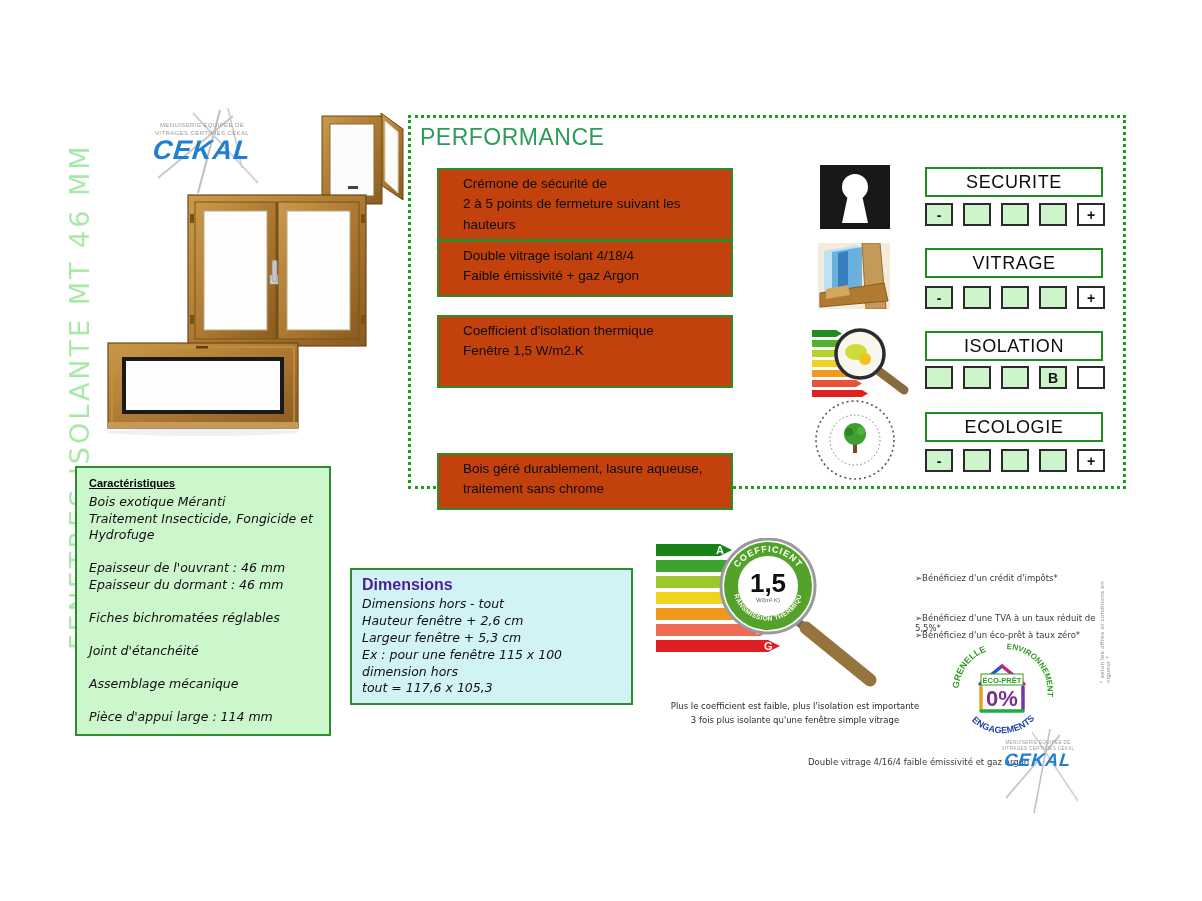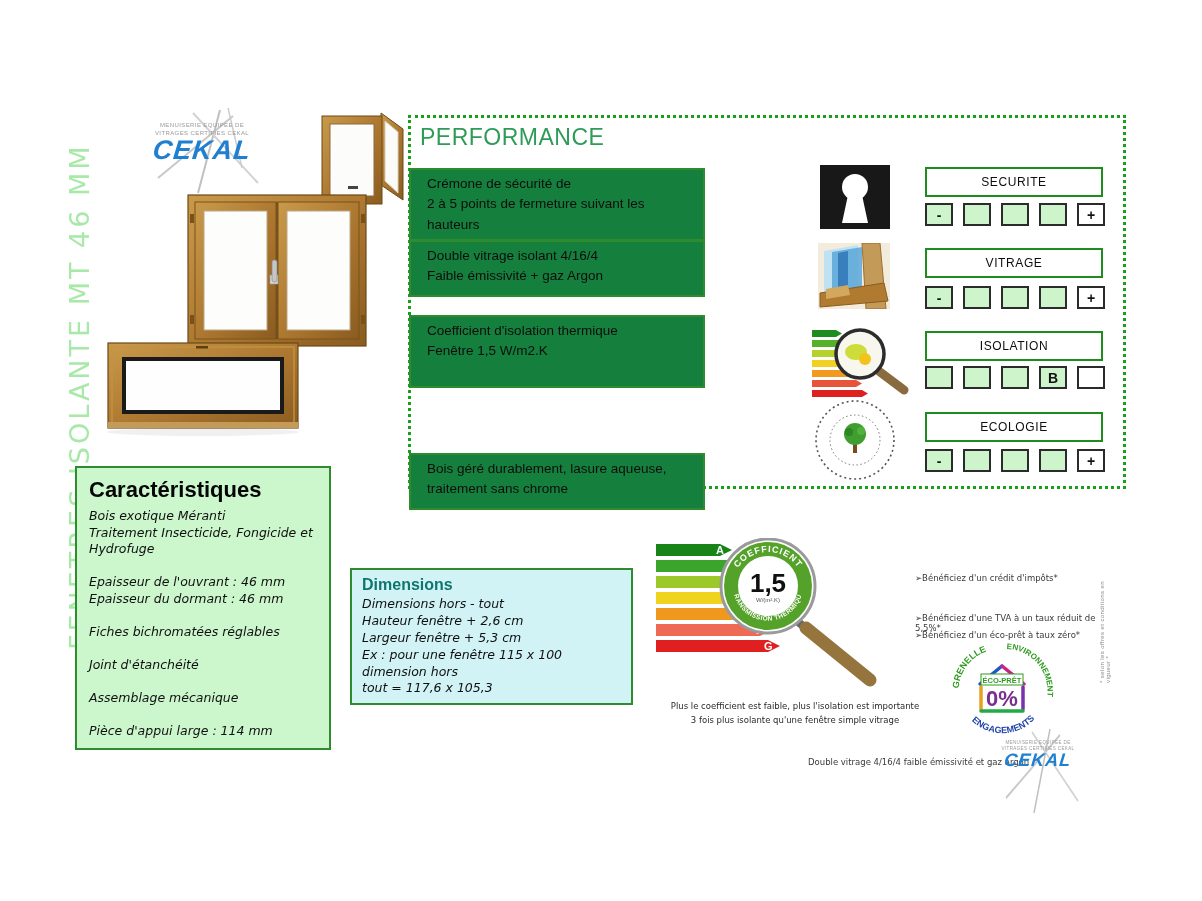--- a/index.html
+++ b/index.html
@@ -30,40 +30,40 @@
   .cekal-top .brand { font-size:27px; }
   .cekal-bottom { left:992px; top:740px; width:92px; }
   .cekal-bottom .brand { font-size:18px; }
   .cekal-bottom .tagline { font-size:4.5px; }
 
   
   .perf-frame { left:408px; top:115px; width:718px; height:374px; border:3px dotted #18a018; }
   .perf-title { left:420px; top:124px; font-size:23px; color:#2e9b57; letter-spacing:.5px; }
 
   .pbox {
-    left:409px; width:296px; border:2px solid #2e8b2e; background:#15803d;
-    font-size:13.5px; line-height:1.5; padding:4px 16px; white-space:pre-line; color:#0d0d0d;
+    left:437px; width:296px; border:2px solid #2e8b2e; background:#c2410c;
+    font-size:13.5px; line-height:1.5; padding:4px 24px; white-space:pre-line; color:#0d0d0d;
   }
   .pbox1 { top:168px; min-height:62px; }
   .pbox2 { top:240px; min-height:57px; }
   .pbox3 { top:315px; min-height:73px; }
   .pbox4 { top:413px; min-height:57px;margin-top:40px; }
 
   
   .keyhole { left:820px; top:165px; width:70px; height:64px; background:#181818; }
   .icon-svg { display:block; width:100%; height:100%; }
   .vitrage-ic { left:818px; top:243px; width:72px; height:66px; }
   .isolation-ic { left:808px; top:326px; width:104px; height:76px; }
   .eco-ic { left:813px; top:398px; width:84px; height:84px; }
 
   
   .rlabel {
     left:925px; width:178px; height:30px; border:2px solid #1e8c1e; background:#fff;
     display:flex; align-items:center; justify-content:center;
-    font-size:12px; letter-spacing:.6px; color:#0d0d0d;
+    font-size:18px; letter-spacing:.6px; color:#0d0d0d;
   }
   .rl0 { top:167px; } .rl1 { top:248px; } .rl2 { top:331px; } .rl3 { top:412px; }
   .rrow { left:925px; display:flex; gap:10px; }
   .rr0 { top:203px; } .rr1 { top:286px; } .rr2 { top:366px; } .rr3 { top:449px; }
   .sq {
     width:28px; height:23px; border:2px solid #2b2b2b; background:#fff;
     display:flex; align-items:center; justify-content:center;
     font-weight:bold; font-size:14px; line-height:1;
   }
   .sq.fill { background:#cdf4cb; }
@@ -86,30 +86,30 @@
     font-size:6px; color:#8a8a8a; letter-spacing:.4px;
   }
   .grenelle-svg { left:950px; top:642px; width:105px; height:95px; }
   .bottom-note { left:808px; top:757px; font-size:8.5px; color:#3a3a3a; font-family:"DejaVu Sans", sans-serif; }
 
   
   .char-box {
     left:75px; top:466px; width:256px; min-height:270px;
     background:#ccf6cc; border:2px solid #2e8b2e; padding:9px 12px;
   }
-  .char-box .box-title { font-size:22px; font-weight:bold; margin-bottom:5px; color:#050505; }
+  .char-box .box-title { font-size:11px; font-weight:bold; margin-bottom:5px; color:#050505;text-decoration:underline; }
   .char-box .box-body {
     font-style:italic; font-size:12.5px; line-height:1.32; white-space:pre-line; color:#101010;
     font-family:"DejaVu Sans", sans-serif;
   }
   .dim-box {
     left:350px; top:568px; width:283px; min-height:112px;
     background:#d2f3f6; border:2px solid #2e8b2e; padding:6px 10px;
   }
-  .dim-box .box-title { font-size:16px; font-weight:bold; margin-bottom:2px; color:#0f766e; }
+  .dim-box .box-title { font-size:16px; font-weight:bold; margin-bottom:2px; color:#4c1d95; }
   .dim-box .box-body {
     font-style:italic; font-size:12.5px; line-height:1.35; white-space:pre-line; color:#101010;
     font-family:"DejaVu Sans", sans-serif;
   }
 </style>
 </head>
 <body>
 
 <div class="page">
 
@@ -171,21 +171,21 @@
       <rect x="96" y="236" width="12" height="2.5" fill="#5e3f12"></rect>
     </g>
   </svg>
 
   <div class="abs perf-frame"></div>
   <div class="abs perf-title">PERFORMANCE</div>
 
   <div class="abs pbox pbox1">Crémone de sécurité de
 2 à  5 points de fermeture suivant les
 hauteurs</div>
-  <div class="abs pbox pbox2">Double vitrage isolant 4/16/4
+  <div class="abs pbox pbox2">Double vitrage isolant 4/18/4
 Faible émissivité + gaz Argon</div>
   <div class="abs pbox pbox3">Coefficient d'isolation thermique
 Fenêtre 1,5 W/m2.K</div>
   <div class="abs pbox pbox4">Bois géré durablement, lasure aqueuse,
 traitement sans chrome</div>
 
   <div class="abs keyhole">
     <svg class="icon-svg" viewBox="0 0 70 64">
       <circle cx="35" cy="22" r="13" fill="#fff"></circle>
       <polygon points="28,30 42,30 48,58 22,58" fill="#fff"></polygon>

